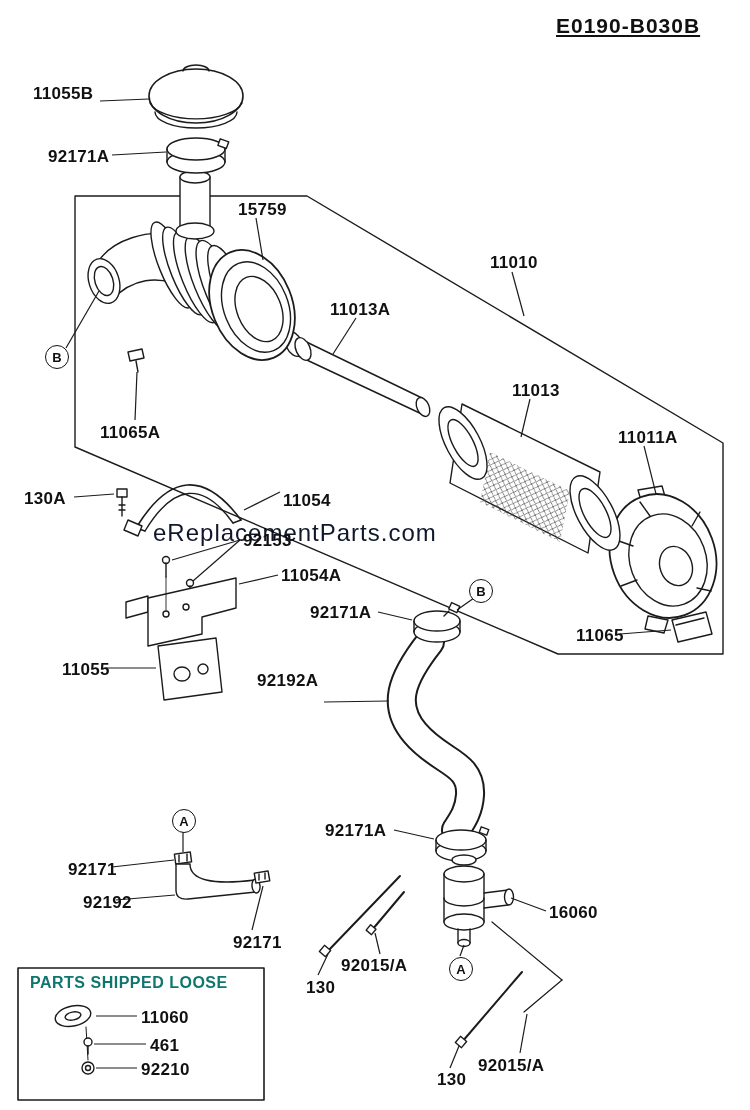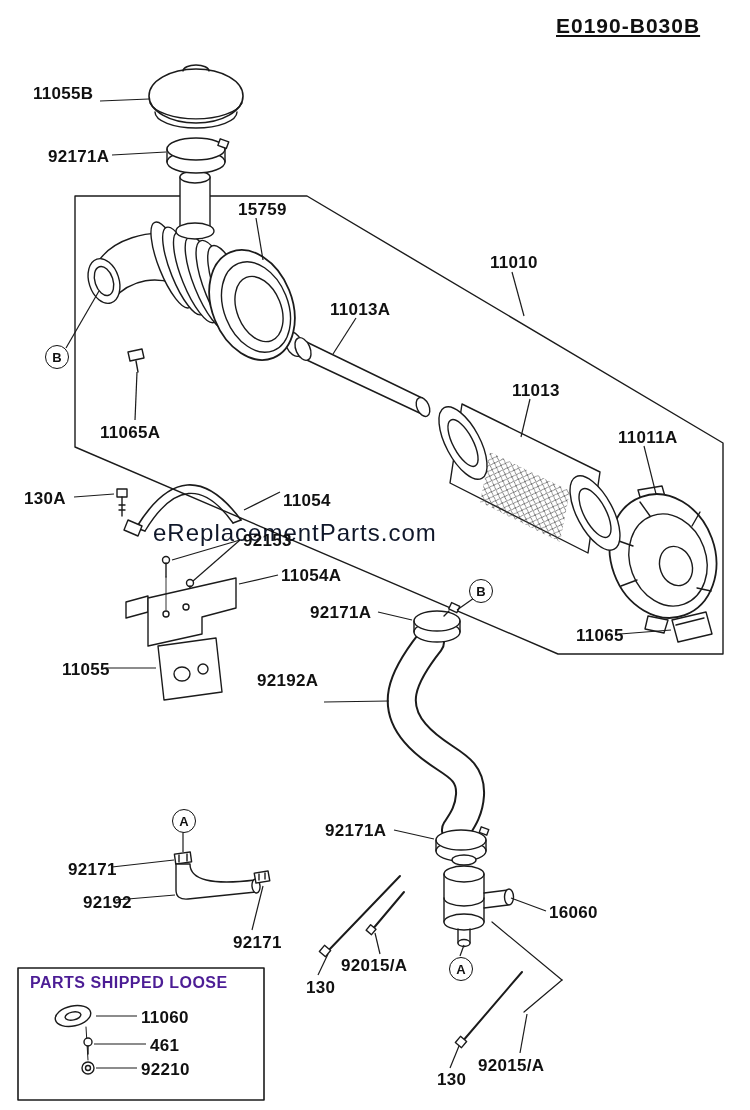--- a/index.html
+++ b/index.html
@@ -9,21 +9,21 @@
   .watermark{position:absolute;left:153px;top:519px;z-index:2;font-size:24px;
              color:#0f172a;letter-spacing:1px;mix-blend-mode:multiply;white-space:nowrap;}
   .doc-title{position:absolute;left:556px;top:14px;z-index:3;font-size:21px;font-weight:bold;
              letter-spacing:1px;color:#111;white-space:nowrap;text-decoration:underline;}
   .plabel{position:absolute;z-index:3;font-size:17px;font-weight:bold;color:#111;
           letter-spacing:.3px;white-space:nowrap;}
   .callout{position:absolute;z-index:3;width:22px;height:22px;border:1.6px solid #111;
            border-radius:50%;background:#fff;display:flex;align-items:center;justify-content:center;
            font-size:13px;font-weight:bold;color:#111;}
   .psl-title{position:absolute;left:30px;top:974px;z-index:3;font-size:16px;font-weight:bold;
-             letter-spacing:.5px;color:#4c1d95;white-space:nowrap;}
+             letter-spacing:.5px;color:#0f766e;white-space:nowrap;}
 </style>
 </head>
 <body>
 
 <div class="page">
 
   <svg class="art" width="750" height="1110" viewBox="0 0 750 1110" xmlns="http://www.w3.org/2000/svg">
     <defs>
       <pattern id="xh" width="7" height="7" patternUnits="userSpaceOnUse" patternTransform="rotate(20)">
         <path d="M0 0 L7 7 M7 0 L0 7" stroke="#444" stroke-width="0.7"></path>

